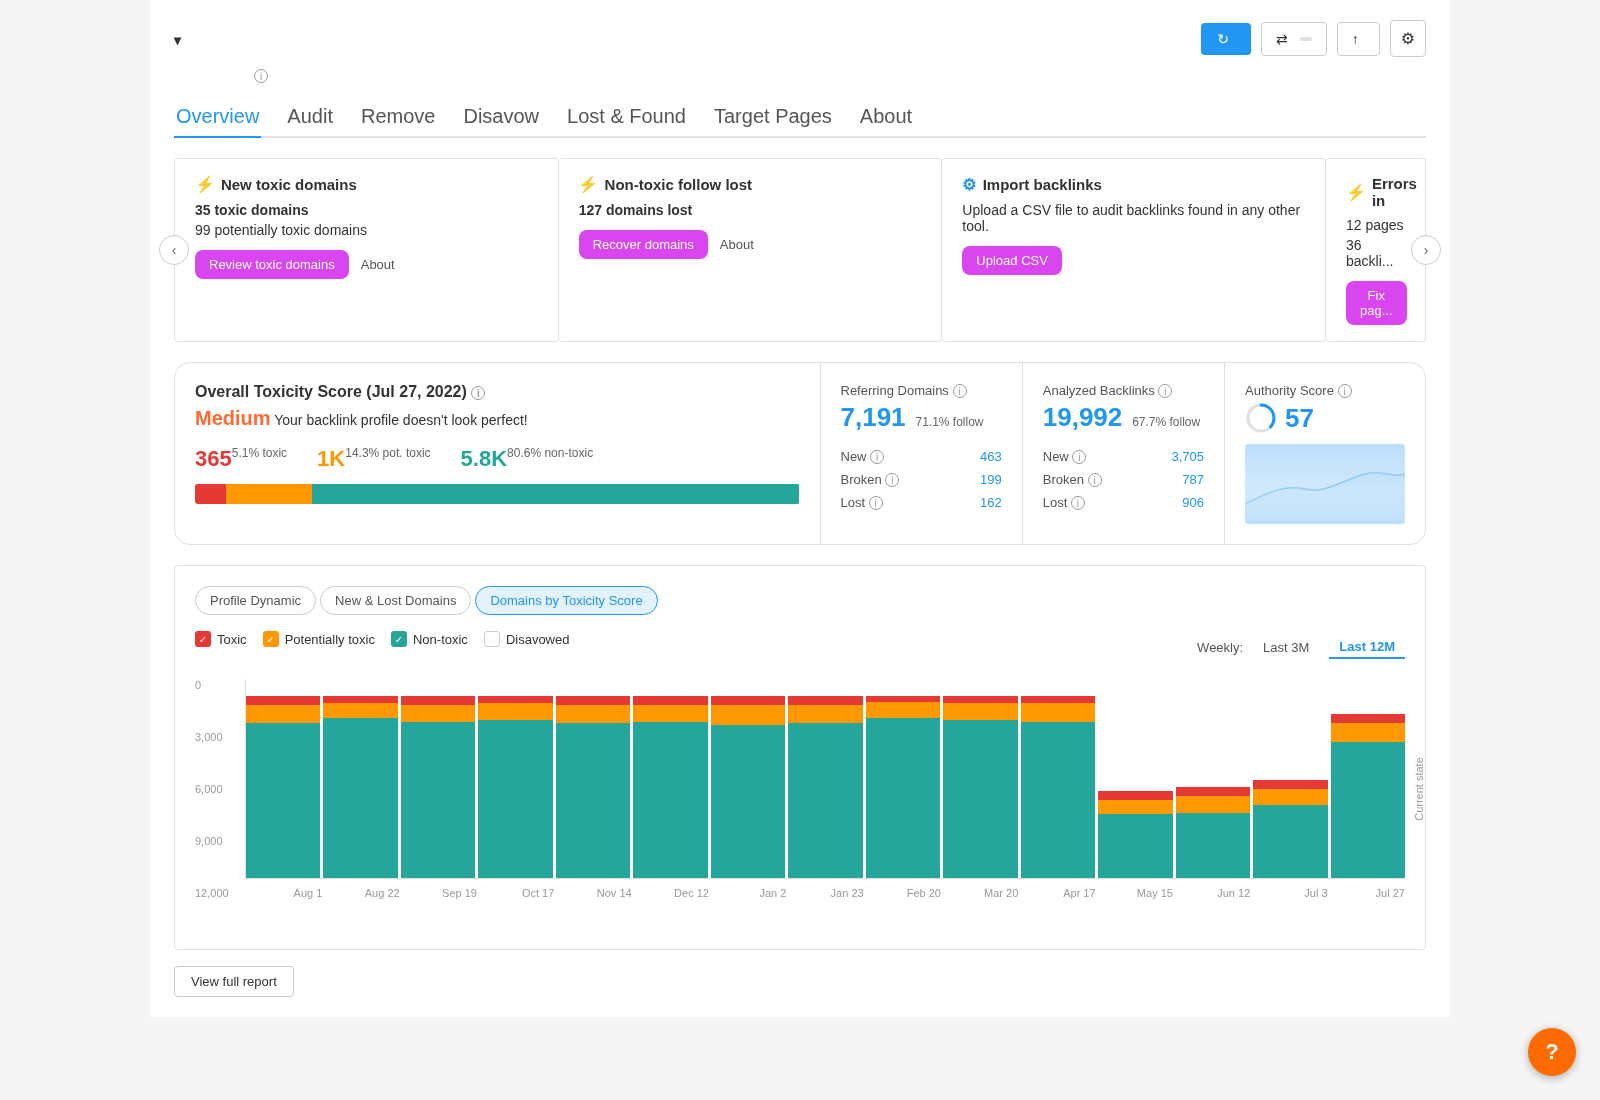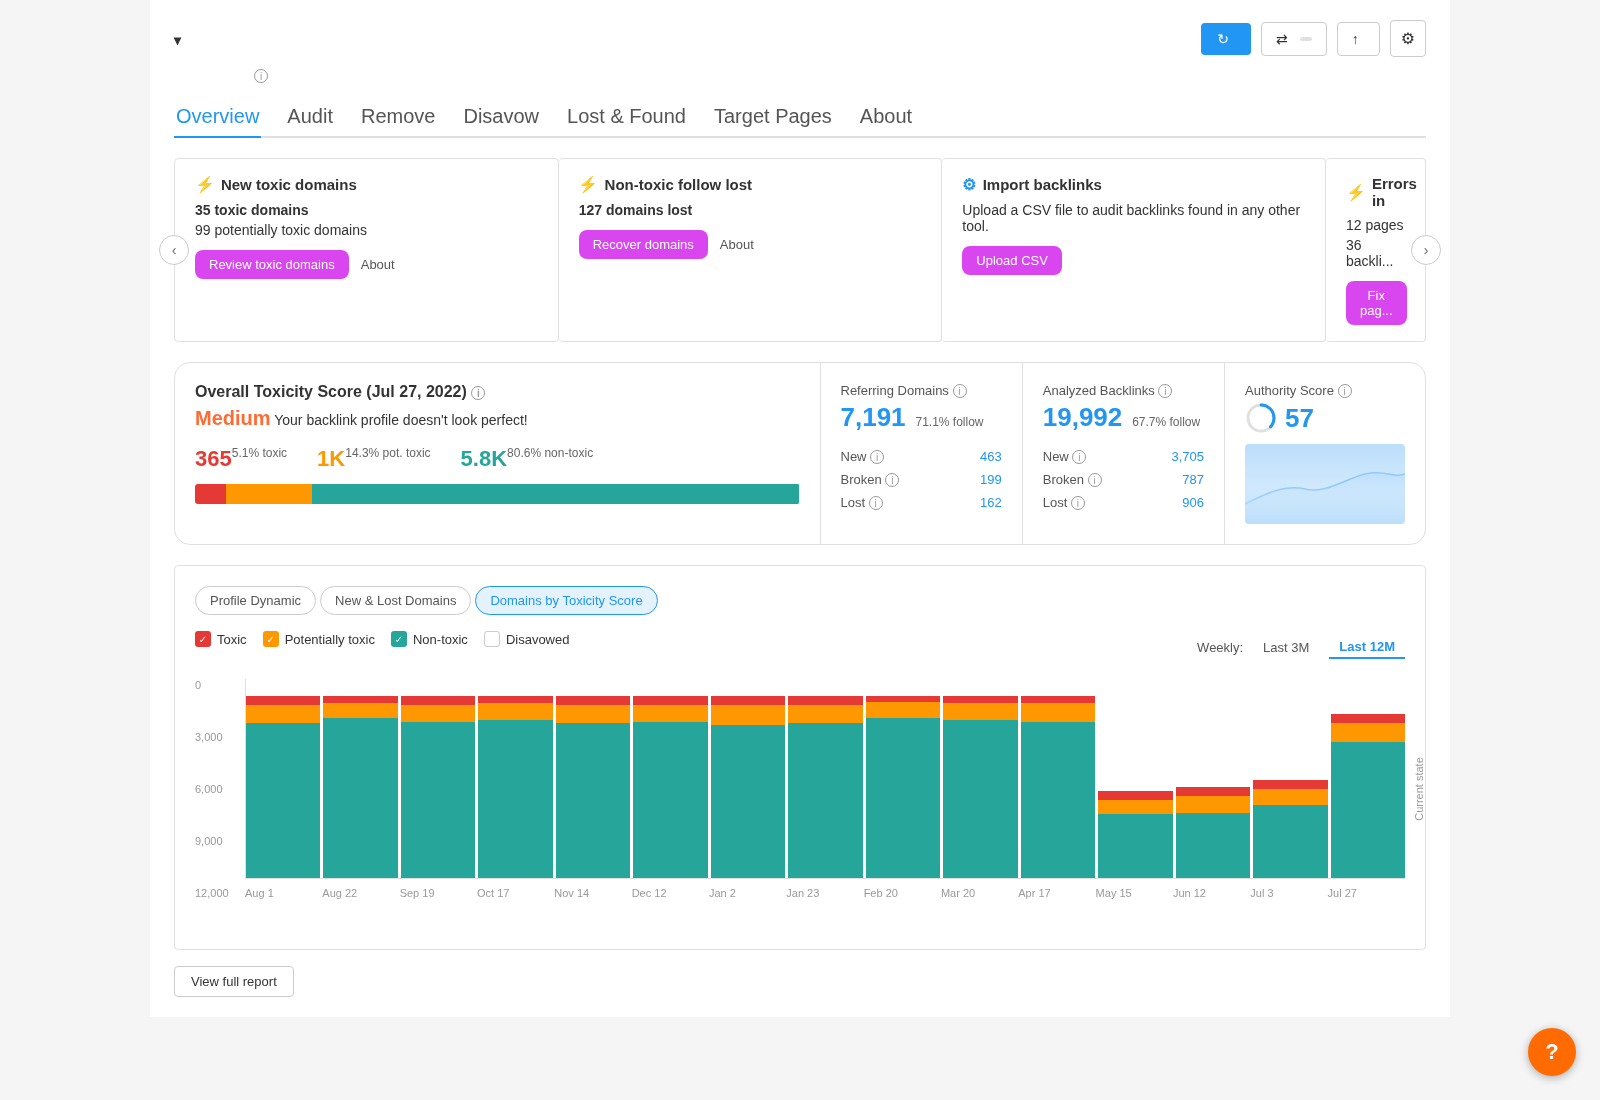--- a/index.html
+++ b/index.html
@@ -95,21 +95,21 @@
     .time-btn.active { color: #2196F3; border-bottom: 2px solid #2196F3; font-weight: bold; }
     
     
     .bar-chart-container { position: relative; padding-left: 50px; padding-bottom: 30px; }
     .y-axis-labels { position: absolute; left: 0; top: 0; bottom: 30px; display: flex; flex-direction: column-reverse; justify-content: space-between; font-size: 11px; color: #999; padding-bottom: 0; }
     .chart-area { display: flex; align-items: flex-end; gap: 3px; height: 200px; border-bottom: 1px solid #e0e0e0; border-left: 1px solid #e0e0e0; padding-top: 10px; position: relative; }
     .bar-group { display: flex; flex-direction: column; align-items: center; flex: 1; }
     .stacked-bar { width: 100%; display: flex; flex-direction: column-reverse; }
     .bar-seg { width: 100%; }
     .x-labels { display: flex; margin-top: 8px; font-size: 11px; color: #999; }
-    .x-label { flex: 1; text-align: left; }
+    .x-label { flex: 1; text-align: right; }
     .current-state-label { writing-mode: vertical-rl; text-orientation: mixed; font-size: 11px; color: #999; position: absolute; right: -20px; top: 50%; transform: translateY(-50%) rotate(180deg); }
     
     
     .view-report-btn { margin-top: 16px; border: 1px solid #ccc; background: #fff; padding: 7px 16px; border-radius: 4px; cursor: pointer; font-size: 13px; color: #333; }
     
     
     .help-bubble { position: fixed; bottom: 24px; right: 24px; width: 48px; height: 48px; border-radius: 50%; background: #ff6b00; color: #fff; display: flex; align-items: center; justify-content: center; font-size: 22px; font-weight: bold; cursor: pointer; box-shadow: 0 2px 8px rgba(0,0,0,0.3); }
   </style>
 </head>
 <body>

